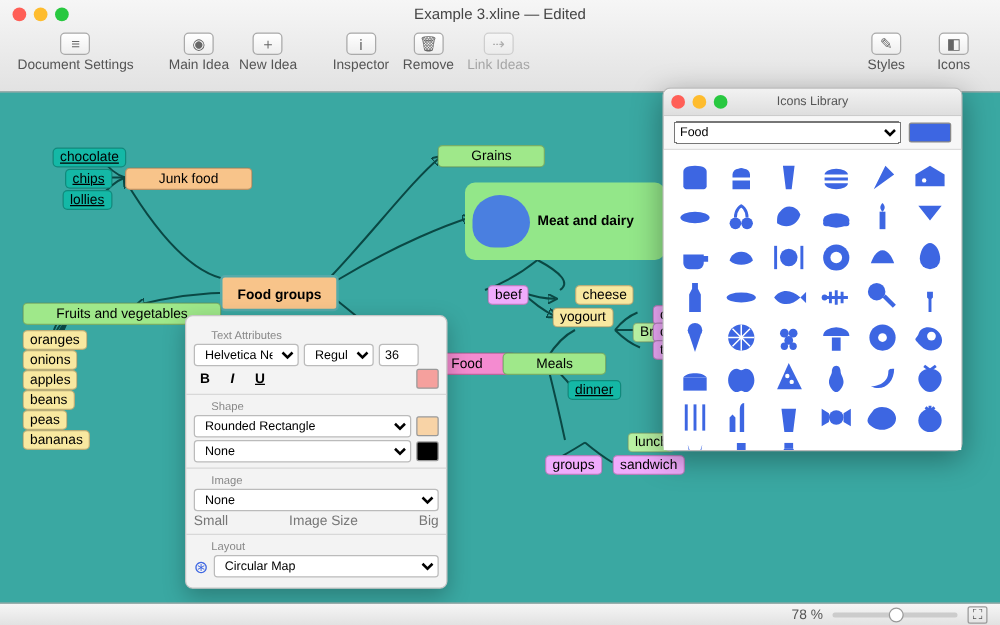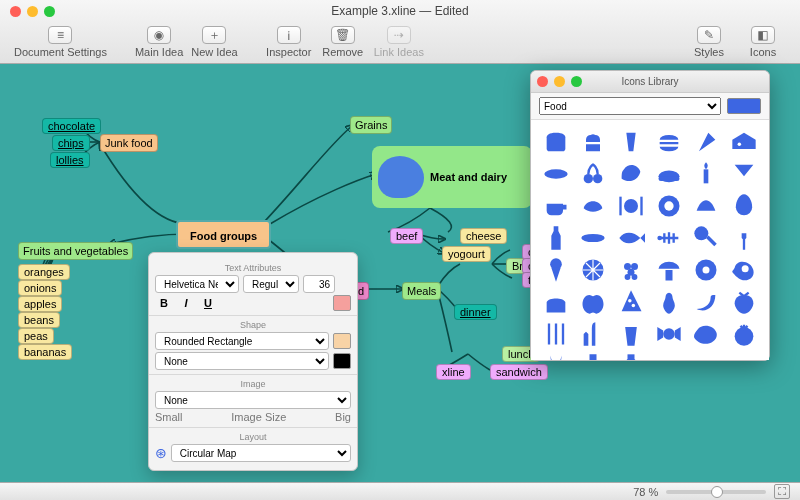--- a/index.html
+++ b/index.html
@@ -1,46 +1,46 @@
 <!DOCTYPE html>
 <html><head>
 <meta charset="utf-8">
 <style>
 *{margin:0;padding:0;box-sizing:border-box;font-family:-apple-system,"Helvetica Neue",Arial,sans-serif;font-size:11px;}
 body{background:#3aa8a2;width:800px;height:500px;overflow:hidden;position:relative;}
-.window-chrome{position:absolute;top:0;left:0;right:0;height:64px;background:linear-gradient(#f6f6f6,#e2e2e2);border-bottom:1px solid #aaa;}
+.window-chrome{position:absolute;top:0;left:0;right:0;height:74px;background:linear-gradient(#f6f6f6,#e2e2e2);border-bottom:1px solid #aaa;}
 .traffic{position:absolute;top:6px;left:10px;display:flex;gap:6px;}
 .traffic span{width:11px;height:11px;border-radius:50%;display:inline-block;}
 .t-red{background:#ff5f57;}.t-yel{background:#febc2e;}.t-grn{background:#28c840;}
 .title{position:absolute;top:4px;left:0;right:0;text-align:center;color:#444;font-size:12px;}
 .toolbar{position:absolute;top:22px;left:0;right:0;height:40px;display:flex;align-items:center;padding:0 14px;gap:8px;}
 .tool{display:flex;flex-direction:column;align-items:center;min-width:46px;color:#555;font-size:9px;gap:2px;}
 .tool .ico{width:24px;height:18px;border:1px solid #aaa;border-radius:4px;background:linear-gradient(#fff,#eee);display:flex;align-items:center;justify-content:center;color:#666;font-size:12px;}
 .tool.disabled{opacity:.45;}
 .spacer{flex:1;}
 .canvas{position:absolute;top:64px;left:0;right:0;bottom:18px;}
 .statusbar{position:absolute;bottom:0;left:0;right:0;height:18px;background:linear-gradient(#f6f6f6,#e2e2e2);border-top:1px solid #aaa;display:flex;align-items:center;justify-content:flex-end;padding:0 10px;gap:8px;color:#555;font-size:10px;}
 .statusbar .slider{width:100px;height:4px;background:#ccc;border-radius:2px;position:relative;}
 .statusbar .slider::after{content:"";position:absolute;width:10px;height:10px;background:#fff;border:1px solid #999;border-radius:50%;top:-4px;left:45%;}
-.node{position:absolute;border-radius:4px;padding:2px 4px;border:1px solid rgba(0,0,0,.25);white-space:nowrap;font-size:11px;}
+.node{position:absolute;border-radius:4px;padding:2px 26px;border:1px solid rgba(0,0,0,.25);white-space:nowrap;font-size:11px;}
 .c-pink{background:#14b8a6;text-decoration:underline;}
 .c-orange{background:#f8c48a;}
 .c-yellow{background:#f8e8a0;}
 .c-green{background:#9fe88a;}
 .c-mint{background:#b9f2a3;margin-left:48px;}
 .c-lime{background:#f0abfc;margin-left:12px;}
 .c-hotpink{background:#f48bd0;}
 .c-big{font-size:15px;padding:4px 12px;}
 .meat{position:absolute;left:372px;top:144px;width:160px;height:62px;background:#93e789;border-radius:8px;display:flex;align-items:center;gap:6px;padding:6px;font-weight:bold;}
 .meat .blob{width:46px;height:42px;background:#4a7fe0;border-radius:50% 55% 50% 40%;}
 svg.links{position:absolute;top:0;left:0;width:100%;height:100%;pointer-events:none;}
 svg.links path{stroke:#0a4844;stroke-width:1.6;fill:none;}
 svg.links path.arrow{marker-end:url(#arr);}
 .popover{position:absolute;left:148px;top:252px;width:210px;background:#f3f3f3;border:1px solid #c6c6c6;border-radius:6px;box-shadow:0 6px 18px rgba(0,0,0,.25);padding:6px;}
-.popover .sec-title{font-size:9px;color:#888;margin:4px 0 2px;text-align:center;}
+.popover .sec-title{font-size:9px;color:#888;margin:4px 14px 2px;}
 .popover .row{display:flex;align-items:center;gap:4px;margin:2px 0;}
 .popover select,.popover input{font-size:10px;height:18px;border:1px solid #bbb;border-radius:3px;background:#fff;padding:0 4px;}
 .popover .sw{width:18px;height:16px;border:1px solid #999;border-radius:2px;}
 .popover .bi{font-weight:bold;width:18px;text-align:center;}
 .popover hr{border:0;border-top:1px solid #d8d8d8;margin:4px -6px;}
 .panelwin{position:absolute;left:530px;top:70px;width:240px;background:#f7f7f7;border:1px solid #bbb;border-radius:6px;box-shadow:0 6px 24px rgba(0,0,0,.35);}
 .panelwin .pw-titlebar{height:22px;background:linear-gradient(#f2f2f2,#dedede);border-bottom:1px solid #ccc;border-radius:6px 6px 0 0;display:flex;align-items:center;padding:0 6px;position:relative;}
 .panelwin .pw-titlebar .title2{position:absolute;left:0;right:0;text-align:center;font-size:10px;color:#555;}
 .panelwin .pw-toolbar{display:flex;align-items:center;gap:6px;padding:4px 8px;border-bottom:1px solid #ddd;}
 .panelwin .pw-toolbar select{flex:1;height:18px;font-size:10px;}
@@ -161,30 +161,30 @@
   <div class="node c-yellow small-node" style="left:442px;top:182px"><span>yogourt</span></div>
 
   <div class="node c-hotpink" style="left:334px;top:218px"><span>Food</span></div>
   <div class="node c-green" style="left:402px;top:218px"><span>Meals</span></div>
   <div class="node c-mint small-node" style="left:458px;top:194px"><span>Breakfast</span></div>
   <div class="node c-lime small-node" style="left:510px;top:180px"><span>cereal</span></div>
   <div class="node c-lime small-node" style="left:510px;top:194px"><span>coffee</span></div>
   <div class="node c-lime small-node" style="left:510px;top:208px"><span>toast</span></div>
   <div class="node c-pink small-node" style="left:454px;top:240px"><span>dinner</span></div>
   <div class="node c-mint small-node" style="left:454px;top:282px"><span>lunch</span></div>
-  <div class="node c-lime small-node" style="left:424px;top:300px"><span>xline</span></div>
+  <div class="node c-lime small-node" style="left:424px;top:300px"><span>groups</span></div>
   <div class="node c-lime small-node" style="left:478px;top:300px"><span>sandwich</span></div>
 </div>
 
 <div class="popover">
   <div class="sec-title">Text Attributes</div>
   <div class="row">
     <select style="width:84px"><option>Helvetica Neue</option></select>
     <select style="width:56px"><option>Regular</option></select>
-    <input style="width: 32px; text-align: right;" value="36">
+    <input style="width: 32px;" value="36">
   </div>
   <div class="row">
     <span class="bi">B</span>
     <span class="bi" style="font-style:italic">I</span>
     <span class="bi" style="text-decoration:underline">U</span>
     <div style="flex:1"></div>
     <div class="sw" style="background:#f5a09d"></div>
   </div>
   <hr>
   <div class="sec-title">Shape</div>

